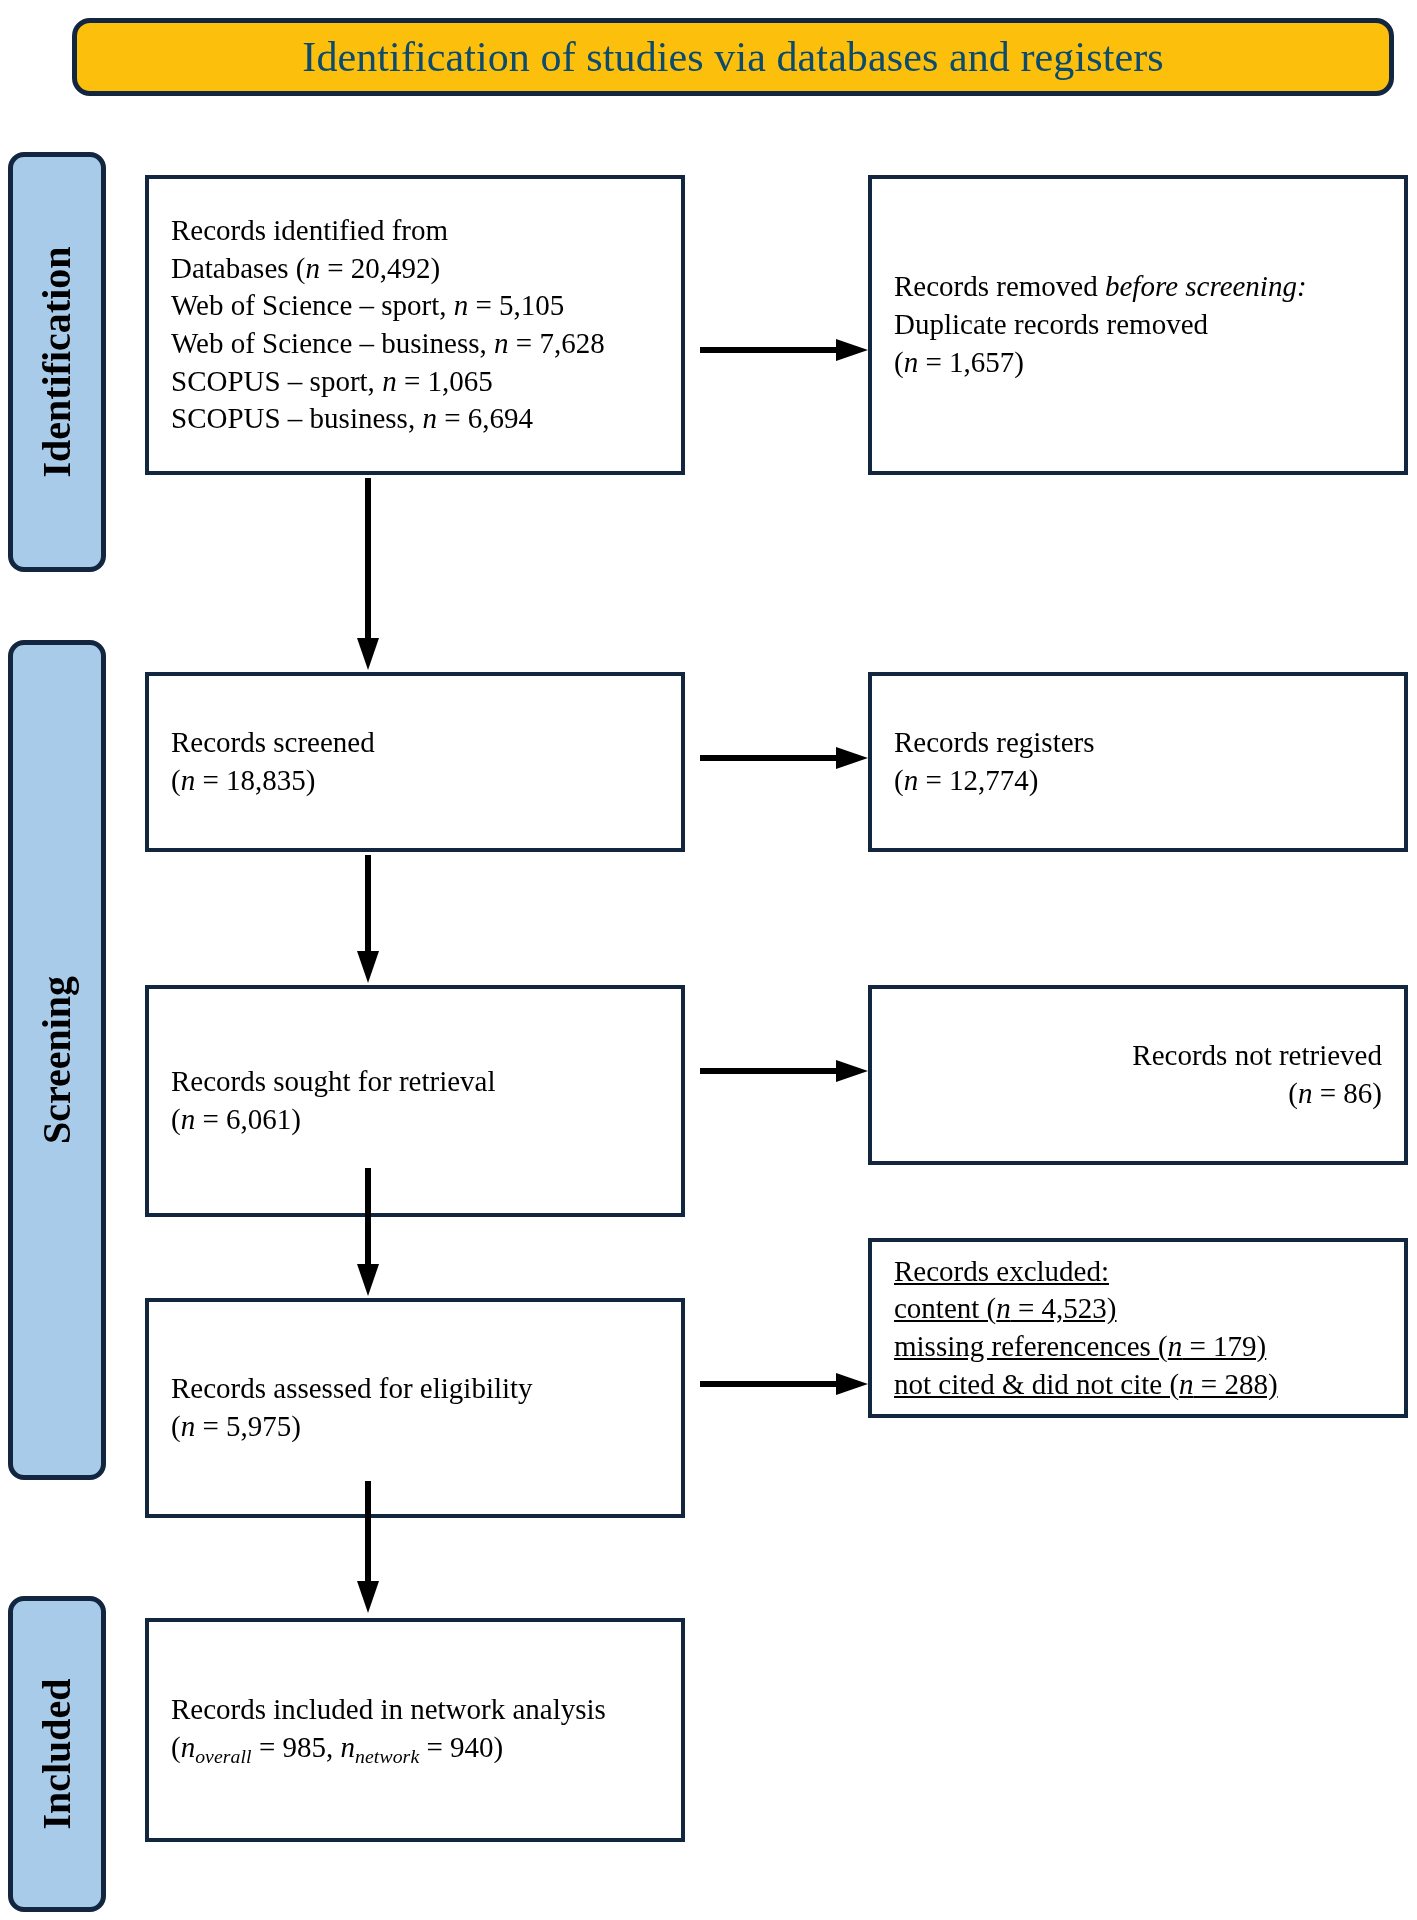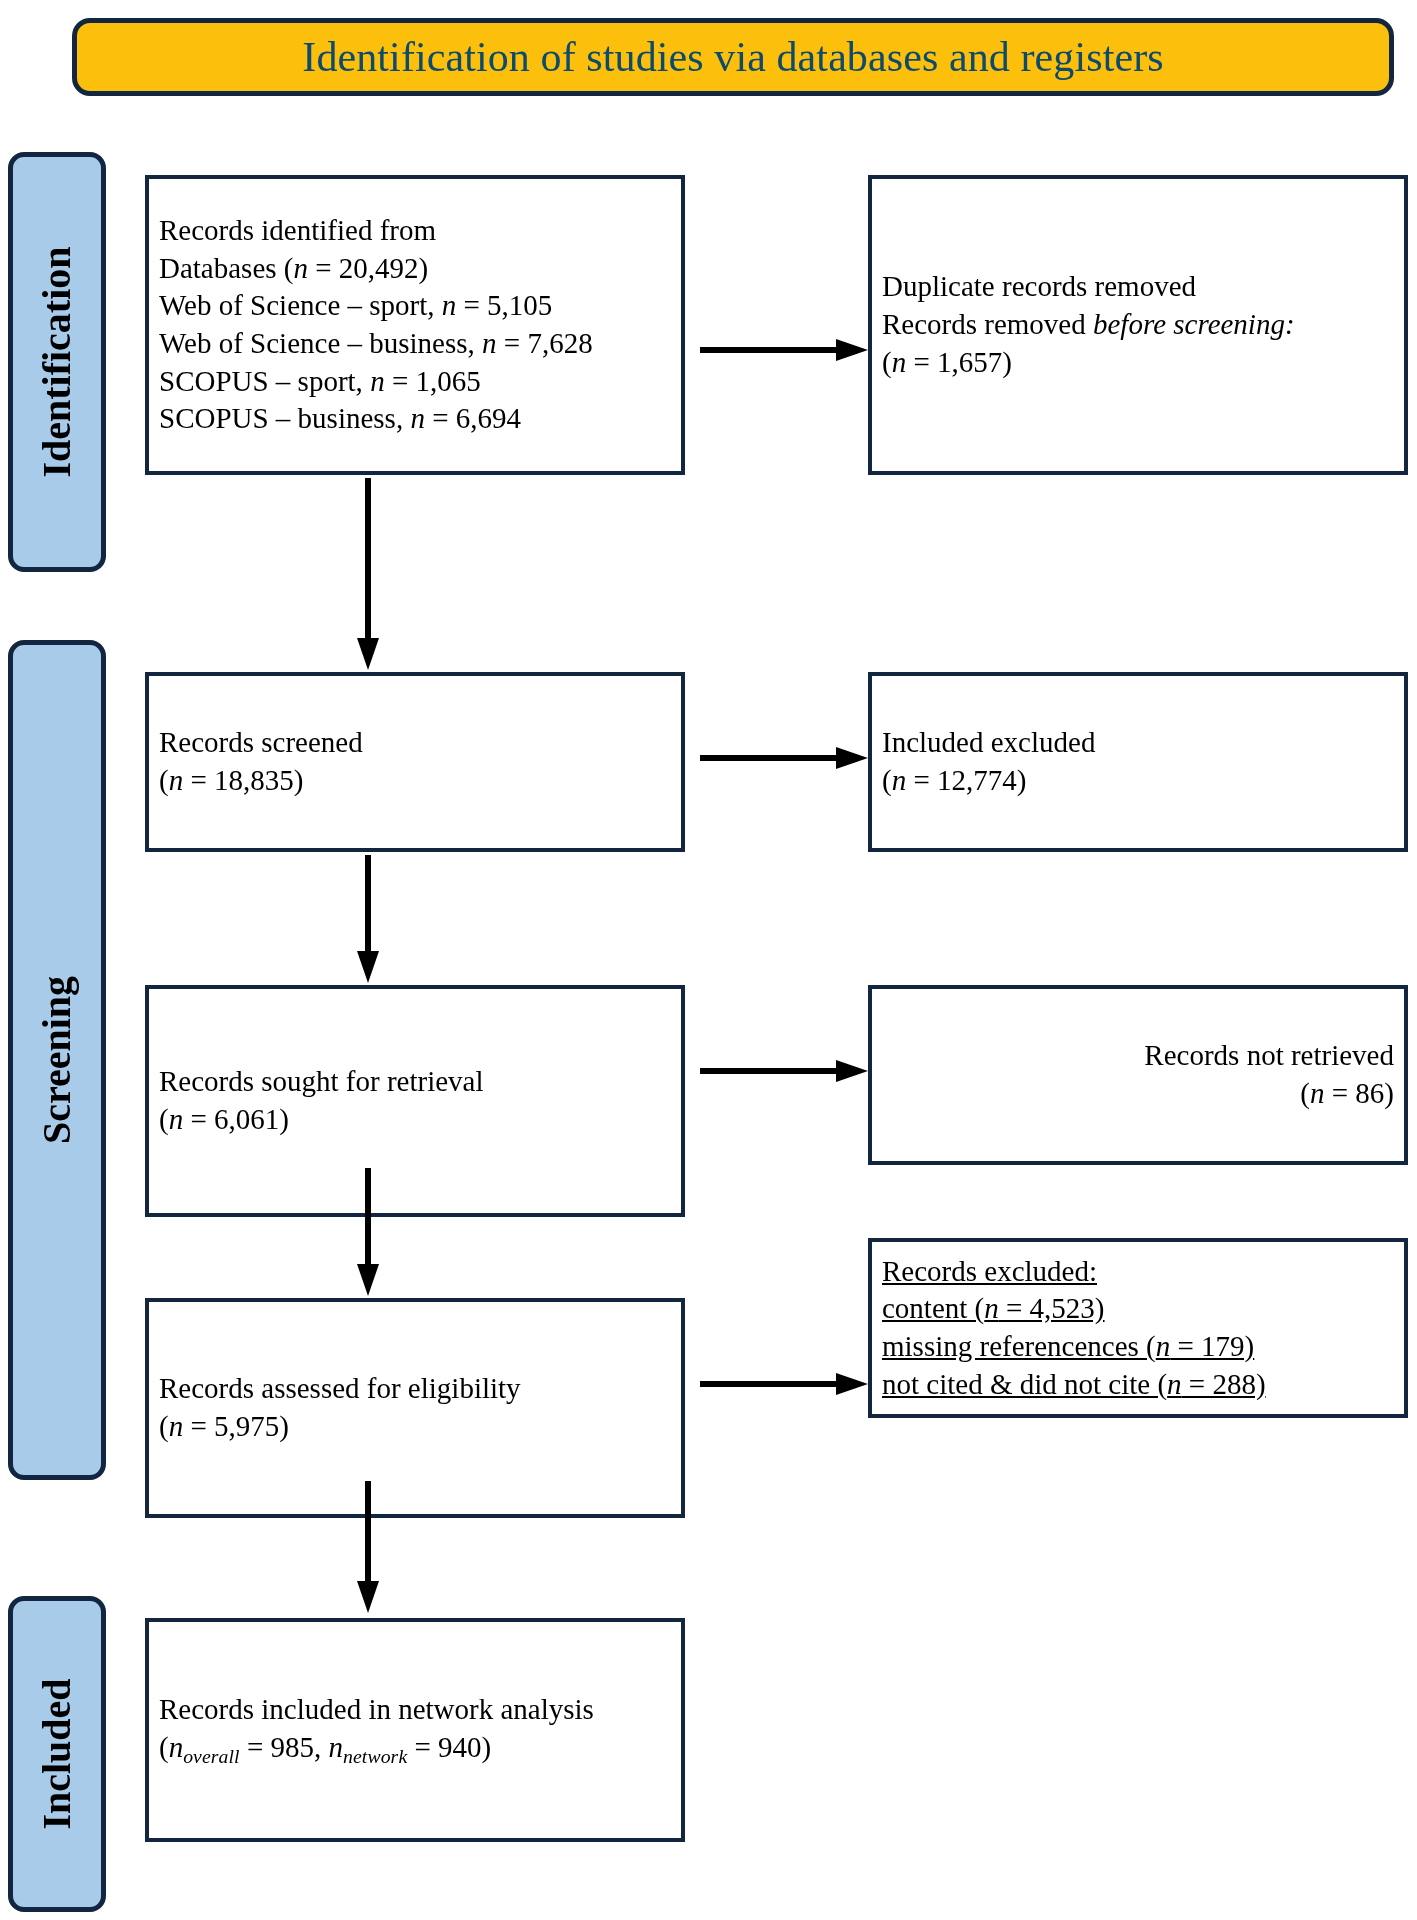--- a/index.html
+++ b/index.html
@@ -42,21 +42,21 @@
   #rail-identification{top:152px;height:420px;}
   #rail-screening{top:640px;height:840px;}
   #rail-included{top:1596px;height:316px;}
 
   
   .box{
     position:absolute;
     background:#ffffff;
     border:4px solid #12263F;
     box-sizing:border-box;
-    padding:16px 10px;
+    padding:16px 22px;
     display:flex;flex-direction:column;justify-content:center;
   }
   .box p{
     margin:0;
     font-size:29px;
     line-height:1.30;
     white-space:nowrap;
   }
   i{font-style:italic;}
   sub{font-size:0.68em;font-style:italic;vertical-align:-0.28em;letter-spacing:.1px;}
@@ -119,22 +119,22 @@
   </div>
 
   <div class="arrow" id="arrow-h1">
     <svg width="168" height="26" viewBox="0 0 168 26">
       <line x1="0" y1="13" x2="140" y2="13" stroke="#000" stroke-width="6"></line>
       <polygon points="136,2 168,13 136,24" fill="#000"></polygon>
     </svg>
   </div>
 
   <div class="box" id="box-removed">
+    <p><span>Records removed </span><i>before screening:</i></p>
     <p><span>Duplicate records removed</span></p>
-    <p><span>Records removed </span><i>before screening:</i></p>
     <p><span>(</span><i>n</i><span> = 1,657)</span></p>
   </div>
 
   <div class="arrow" id="arrow-v1">
     <svg width="26" height="192" viewBox="0 0 26 192">
       <line x1="13" y1="0" x2="13" y2="164" stroke="#000" stroke-width="6"></line>
       <polygon points="2,160 24,160 13,192" fill="#000"></polygon>
     </svg>
   </div>
 
@@ -144,21 +144,21 @@
   </div>
 
   <div class="arrow" id="arrow-h2">
     <svg width="168" height="26" viewBox="0 0 168 26">
       <line x1="0" y1="13" x2="140" y2="13" stroke="#000" stroke-width="6"></line>
       <polygon points="136,2 168,13 136,24" fill="#000"></polygon>
     </svg>
   </div>
 
   <div class="box" id="box-excluded1">
-    <p><span>Included excluded</span></p>
+    <p><span>Records registers</span></p>
     <p><span>(</span><i>n</i><span> = 12,774)</span></p>
   </div>
 
   <div class="arrow" id="arrow-v2">
     <svg width="26" height="128" viewBox="0 0 26 128">
       <line x1="13" y1="0" x2="13" y2="100" stroke="#000" stroke-width="6"></line>
       <polygon points="2,96 24,96 13,128" fill="#000"></polygon>
     </svg>
   </div>
 

